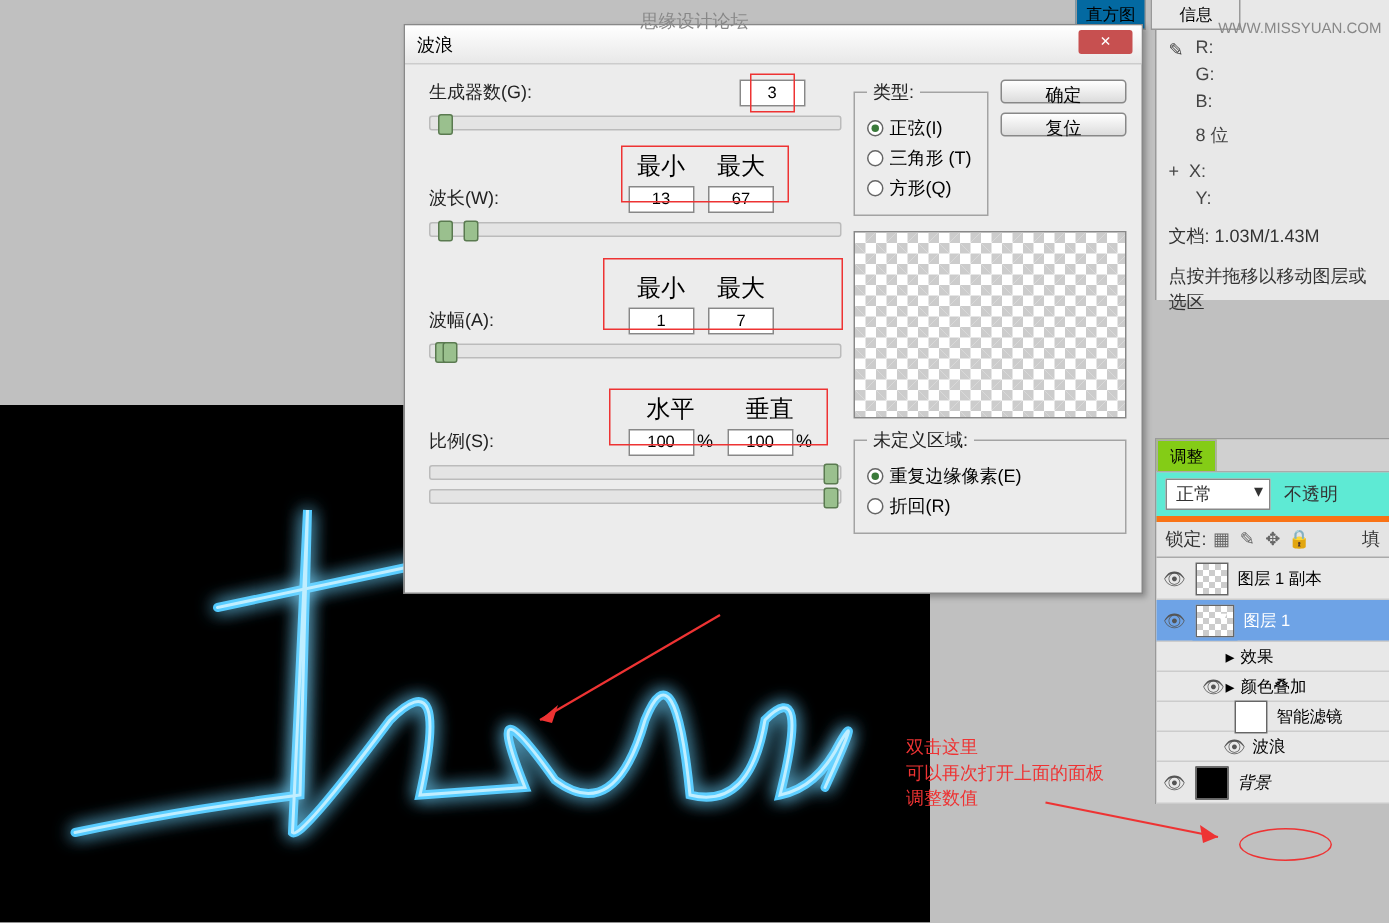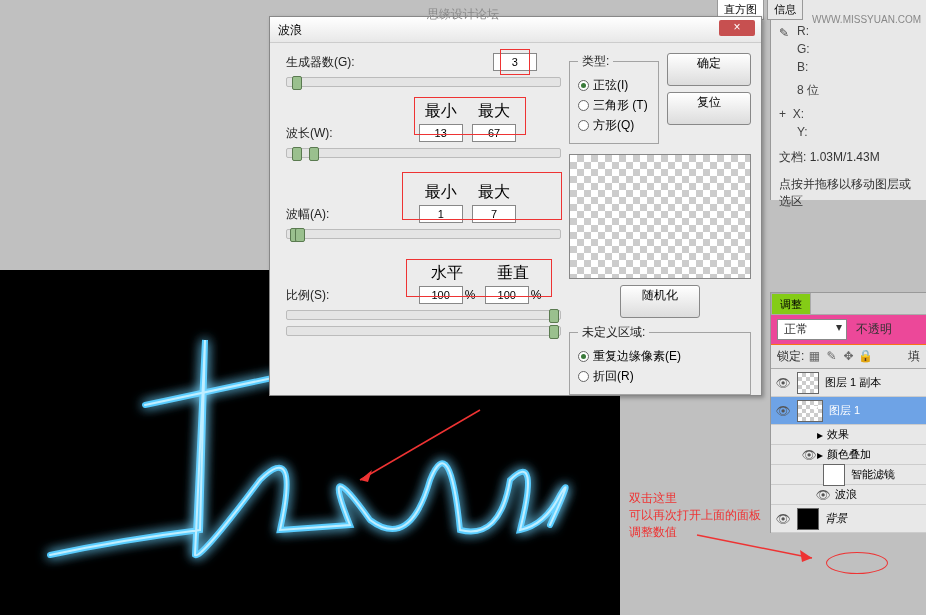--- a/index.html
+++ b/index.html
@@ -20,21 +20,21 @@
 .dialog-right{flex:1;padding-left:8px}
 .row{margin-bottom:14px;position:relative}
 .lbl{display:inline-block;width:70px;color:#222}
 .mini-input{width:44px;height:18px;border:1px solid #888;background:#fff;text-align:center;line-height:16px;display:inline-block;font-size:11px}
 .pair{display:inline-block;text-align:center;margin-left:6px}
 .pair .hd{font-size:16px;margin-bottom:2px}
 .slider{height:10px;background:#e4e4e4;border:1px solid #bbb;border-radius:2px;margin-top:6px;position:relative}
 .thumb{position:absolute;top:-2px;width:10px;height:14px;background:#9ac08e;border:1px solid #5a7a50;border-radius:2px}
 .suffix{margin-left:2px}
 .redbox{border:1px solid #e33;position:absolute}
-.btn{width:84px;height:33px;background:linear-gradient(#fff,#dcdcdc);border:1px solid #888;border-radius:3px;text-align:center;line-height:18px;margin-bottom:6px;cursor:pointer}
+.btn{width:84px;height:16px;background:linear-gradient(#fff,#dcdcdc);border:1px solid #888;border-radius:3px;text-align:center;line-height:18px;margin-bottom:6px;cursor:pointer}
 fieldset{border:1px solid #a3a3a3;padding:4px 8px 6px;margin-bottom:6px}
 legend{padding:0 4px;color:#222}
 .radio{margin:3px 0;cursor:pointer}
 .radio .dot{display:inline-block;width:11px;height:11px;border:1px solid #666;border-radius:50%;margin-right:4px;vertical-align:-2px;position:relative;background:#fff}
 .radio.selected .dot:after{content:"";position:absolute;left:2px;top:2px;width:5px;height:5px;border-radius:50%;background:#3a7a3a}
 .preview{width:182px;height:125px;border:1px solid #888;margin:4px 0 6px;
   background-image:linear-gradient(45deg,#ccc 25%,transparent 25%),linear-gradient(-45deg,#ccc 25%,transparent 25%),linear-gradient(45deg,transparent 75%,#ccc 75%),linear-gradient(-45deg,transparent 75%,#ccc 75%);
   background-size:14px 14px;background-position:0 0,0 7px,7px -7px,-7px 0;background-color:#fff}
 
 
@@ -44,21 +44,21 @@
 .info-line{margin:4px 0;color:#444}
 .eyedrop{display:inline-block;width:12px;height:12px;vertical-align:-2px;margin-right:6px}
 .info-text{margin-top:10px;color:#333;line-height:1.4}
 
 
 .panel-group{position:absolute;right:0;top:292px;width:156px;background:#d7d7d7;border-left:1px solid #999;border-top:1px solid #999}
 .panel-tab-row{display:flex;background:#d0d0d0;border-bottom:1px solid #aaa}
 .panel-tab{padding:3px 8px;font-size:11px;color:#555;cursor:pointer}
 .panel-tab.active{background:#84cc16;border:1px solid #aaa;border-bottom:none;color:#000}
 .adjust-panel{height:22px}
-.layer-controls{background:#ec4899;padding:4px 6px;border-bottom:1px solid #f97316;font-size:11px;color:#333}
+.layer-controls{background:#5eead4;padding:4px 6px;border-bottom:4px solid #f97316;font-size:11px;color:#333}
 .sel{display:inline-block;border:1px solid #888;background:#fff;padding:1px 18px 1px 6px;position:relative;width:70px}
 .sel:after{content:"▾";position:absolute;right:4px;top:0}
 .lock-row{padding:3px 6px;font-size:11px;color:#333;background:#e4e4e4;border-bottom:1px solid #aaa}
 .lock-row .ic{display:inline-block;width:14px;text-align:center;color:#666}
 .layer-list{background:#e8e8e8}
 .layer{display:flex;align-items:center;height:28px;padding:2px 4px;border-bottom:1px solid #ccc}
 .layer.sub{padding-left:30px;height:20px}
 .layer.sub2{padding-left:44px;height:20px}
 .layer.selected{background:#6ea3e6;color:#fff}
 .eye{width:16px;text-align:center;color:#555;cursor:pointer}
@@ -160,34 +160,33 @@
           <div class="radio selected"><span class="dot"></span><span>正弦(I)</span></div>
           <div class="radio"><span class="dot"></span><span>三角形 (T)</span></div>
           <div class="radio"><span class="dot"></span><span>方形(Q)</span></div>
         </fieldset>
         <div>
           <div class="btn">确定</div>
           <div class="btn">复位</div>
         </div>
       </div>
       <div class="preview"></div>
-      <div style="text-align:center"><div class="btn" style="width:80px;display:inline-block">随机化</div></div>
       <fieldset>
         <legend>未定义区域:</legend>
         <div class="radio selected"><span class="dot"></span><span>重复边缘像素(E)</span></div>
         <div class="radio"><span class="dot"></span><span>折回(R)</span></div>
       </fieldset>
     </div>
   </div>
 </div>
 
 <div class="info-panel">
   <div style="position:absolute;top:-1px;left:-54px">
-    <span class="tab" style="font-size:11px;border:1px solid #999;background:#ffffff;padding:2px 6px">直方图</span>
-    <span class="tab active" style="font-size:11px;border:1px solid #999;background:#e8e8e8;padding:2px 6px">信息</span>
+    <span class="tab" style="font-size:11px;border:1px solid #999;background:#0369a1;padding:2px 6px">直方图</span>
+    <span class="tab active" style="font-size:11px;border:1px solid #999;background:#e8e8e8;padding:2px 18px">信息</span>
   </div>
   <div style="margin-top:18px">
     <div class="info-line"><span class="eyedrop">✎</span><span>R:</span></div>
     <div class="info-line" style="padding-left:18px"><span>G:</span></div>
     <div class="info-line" style="padding-left:18px"><span>B:</span></div>
     <div class="info-line" style="padding-left:18px;margin-top:8px"><span>8 位</span></div>
     <div class="info-line" style="margin-top:8px"><span>+</span>&nbsp;&nbsp;<span>X:</span></div>
     <div class="info-line" style="padding-left:18px"><span>Y:</span></div>
     <div class="info-text">文档: 1.03M/1.43M</div>
     <div class="info-text">点按并拖移以移动图层或选区</div>
@@ -246,21 +245,21 @@
         <div class="thumbimg "></div>
         <div class="name italic">背景</div>
       </div>
     </div>
 </div>
 
 <svg class="arrow-svg" style="left:330px;top:400px;width:160px;height:90px">
     <line x1="150" y1="10" x2="30" y2="80" stroke="#e33" stroke-width="1.5"></line>
     <polygon points="30,80 42,70 38,82" fill="#e33"></polygon>
   </svg>
-<div class="anno" style="left:629px;top:490px">
+<div class="anno" style="left:604px;top:490px">
   <div>双击这里</div>
     <div>可以再次打开上面的面板</div>
     <div>调整数值</div>
 </div>
 <svg class="arrow-svg" style="left:692px;top:530px;width:140px;height:40px">
     <line x1="5" y1="5" x2="120" y2="28" stroke="#e33" stroke-width="1.5"></line>
     <polygon points="120,28 108,20 110,32" fill="#e33"></polygon>
   </svg>
 <div class="ellipse" style="left:826px;top:552px;width:62px;height:22px"></div>
 

